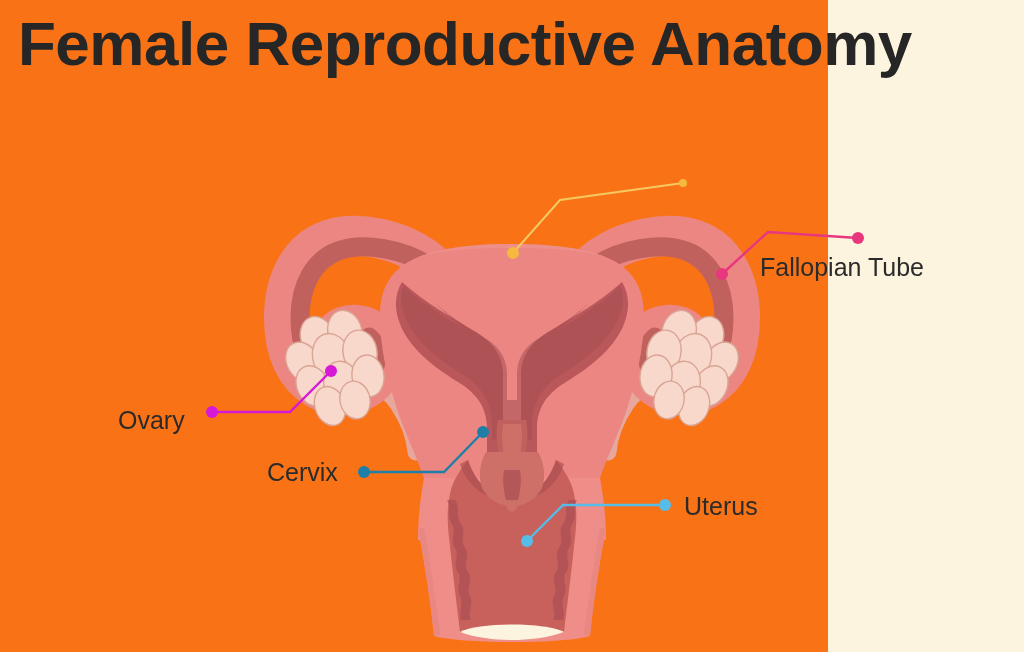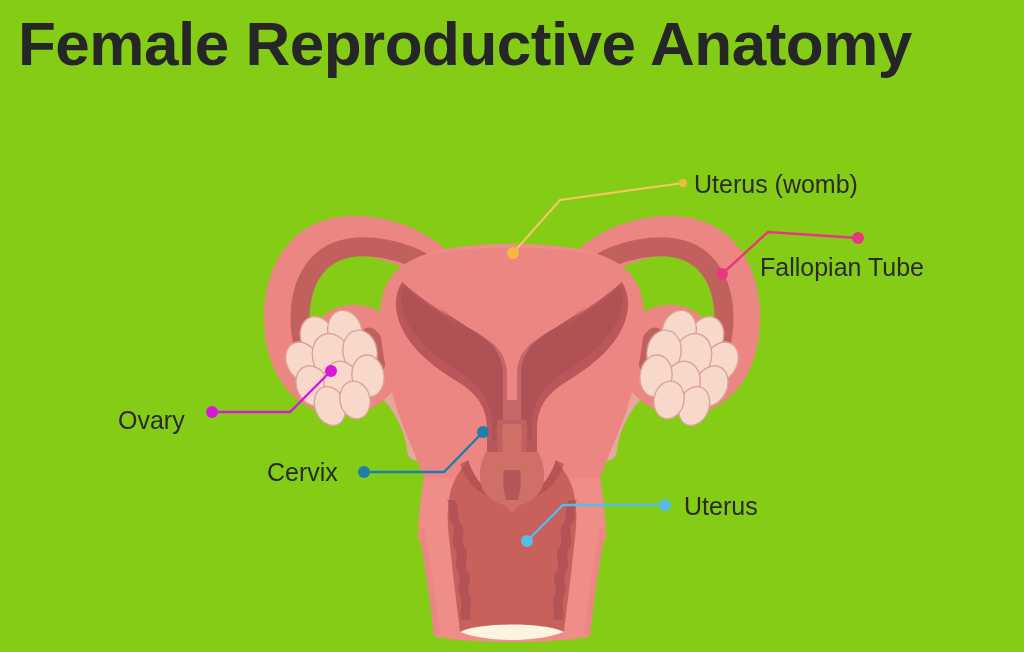--- a/index.html
+++ b/index.html
@@ -9,23 +9,23 @@
   }
   body {
     width: 1024px;
     height: 652px;
     overflow: hidden;
     font-family: "Liberation Sans", sans-serif;
     position: relative;
   }
   #page {
     position: relative;
-    width: 1024px;
+    width: 828px;
     height: 652px;
-    background: #84cc16;
+    background: #f97316;
   }
   #title {
     position: absolute;
     left: 18px;
     top: 8px;
     font-size: 62px;
     font-weight: bold;
     color: #262626;
     letter-spacing: -0.5px;
     white-space: nowrap;
@@ -297,19 +297,18 @@
 
       <g>
         <path d="M527 541 L 563 505 L 665 505" stroke="#56BCE8" stroke-width="2.4" fill="none"></path>
         <circle cx="527" cy="541" r="6" fill="#56BCE8"></circle>
         <circle cx="665" cy="505" r="6" fill="#56BCE8"></circle>
       </g>
 
     </g>
   </svg>
 
-  <div class="lbl" id="lbl-uterus">Uterus (womb)</div>
   <div class="lbl" id="lbl-fallop">Fallopian Tube</div>
   <div class="lbl" id="lbl-ovary">Ovary</div>
   <div class="lbl" id="lbl-cervix">Cervix</div>
   <div class="lbl" id="lbl-vagina">Uterus</div>
 
 </div>
 
 </body></html>

